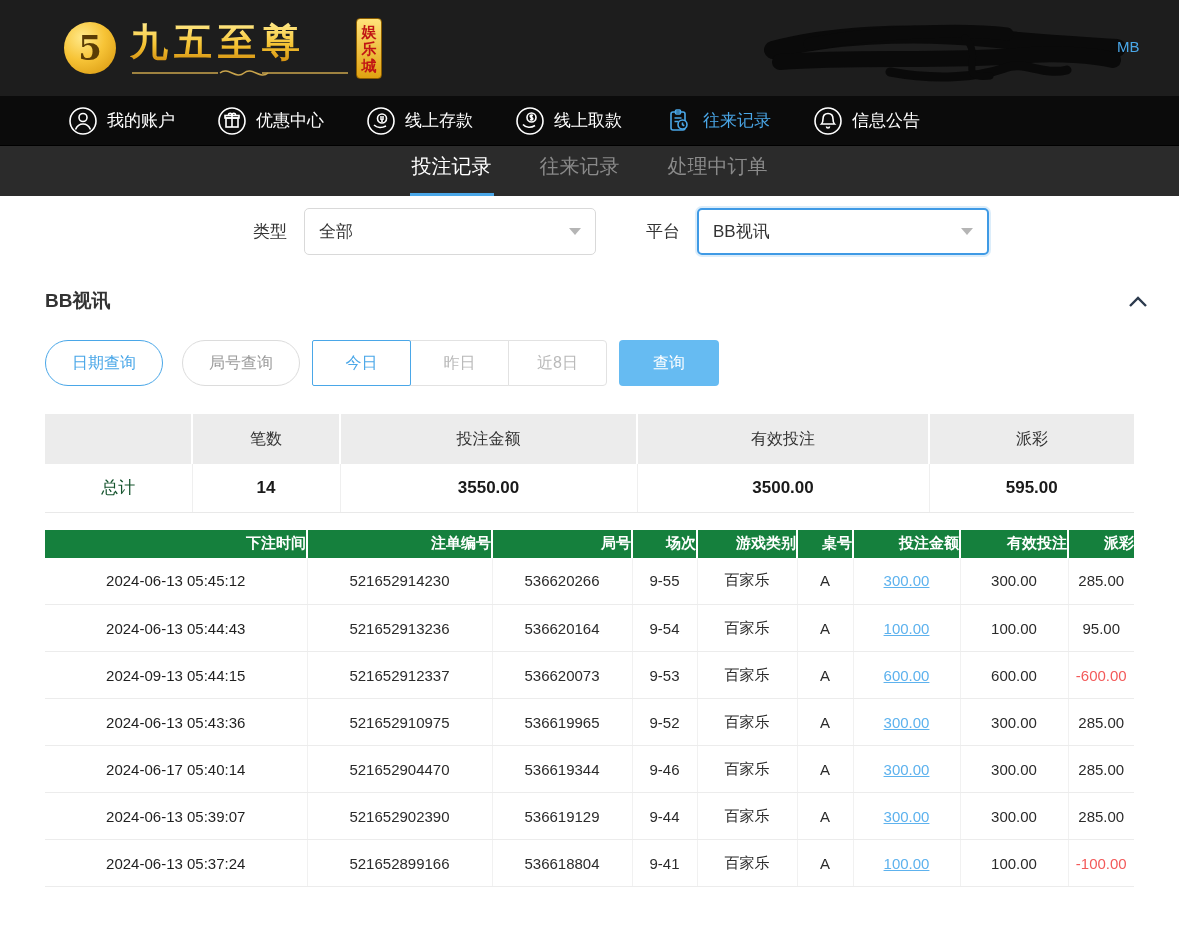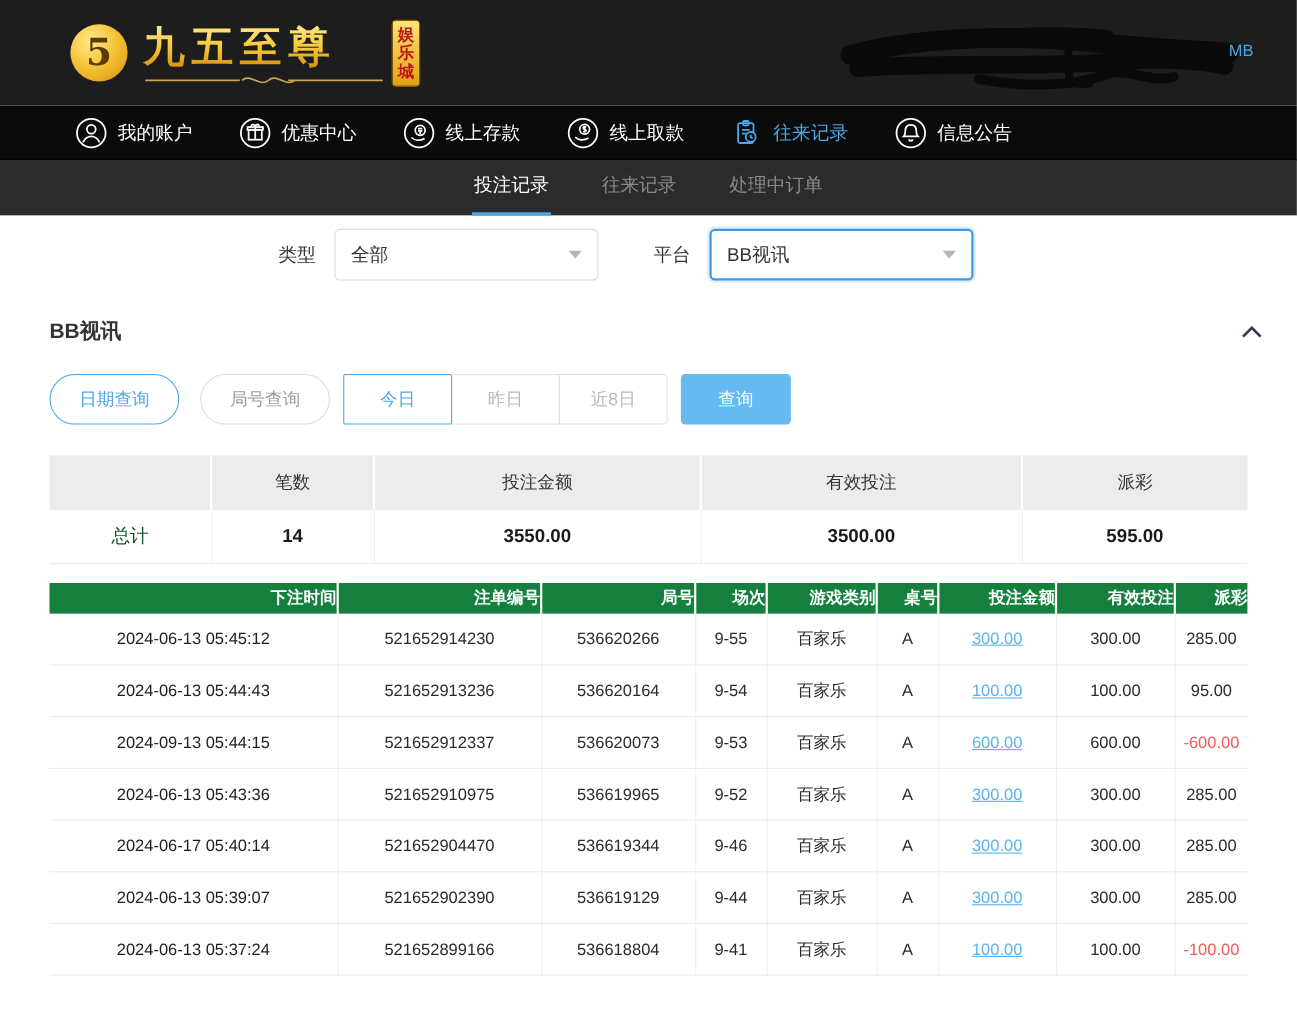--- a/index.html
+++ b/index.html
@@ -31,28 +31,28 @@
   .nav-bar { height:50px; background:#0b0b0b; display:flex; align-items:center; border-bottom:1px solid #000; }
   .nav-item { display:flex; align-items:center; gap:9px; margin-left:42px; color:#fff;
     font-size:17px; font-weight:500; cursor:pointer; }
   .nav-item:first-child { margin-left:68px; }
   .nav-item.active { color:#4aa7e8; }
   .nav-icon { width:30px; height:30px; display:flex; align-items:center; justify-content:center; }
   .nav-icon svg { stroke:currentColor; fill:none; stroke-width:1.6; }
 
   
   .tab-bar { height:50px; background:#2b2b2b; display:flex; align-items:flex-end; justify-content:center; gap:44px; }
-  .tab { font-size:17px; color:#8a8a8a; padding:0 2px 13px 2px; border-bottom:3px solid transparent; cursor:pointer; }
+  .tab { font-size:20px; color:#8a8a8a; padding:0 2px 13px 2px; border-bottom:3px solid transparent; cursor:pointer; }
   .tab.active { color:#fff; border-bottom-color:#4aa7e8; }
 
   
   .content { background:#fff; }
   .filter-row { display:flex; align-items:center; padding:12px 0 0 253px; }
   .filter-label { font-size:17px; color:#333; margin-right:17px; }
-  .select-box { width:240px; height:47px; border:1px solid #d9d9d9; border-radius:5px; background:#fff;
+  .select-box { width:292px; height:47px; border:1px solid #d9d9d9; border-radius:5px; background:#fff;
     display:flex; align-items:center; justify-content:space-between; padding:3px 14px; cursor:pointer; }
   .select-box .val { font-size:17px; color:#333; }
   .caret-down { width:0; height:0; border-left:6px solid transparent; border-right:6px solid transparent;
     border-top:7px solid #b5b5b5; }
   .select-box.focused { border:2px solid #3f9ae5; box-shadow:0 0 0 2px rgba(63,154,229,0.18); }
   .filter-gap { width:50px; }
 
   .section-head { display:flex; align-items:center; justify-content:space-between; margin:33px 30px 0 45px; }
   .section-title { font-size:19px; font-weight:bold; color:#333; }
   .collapse-btn { cursor:pointer; display:flex; }

